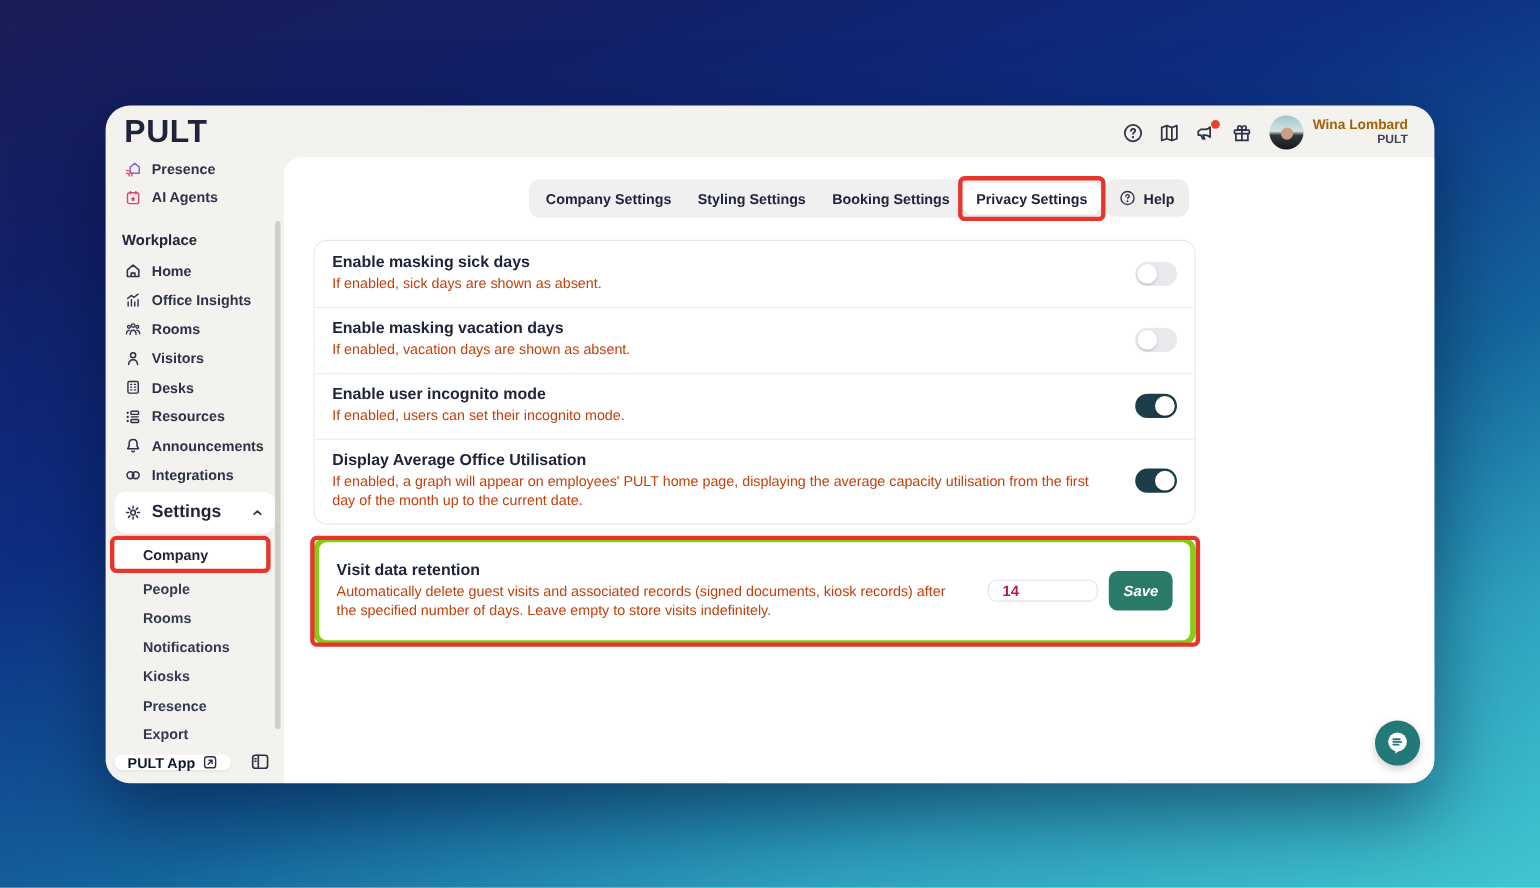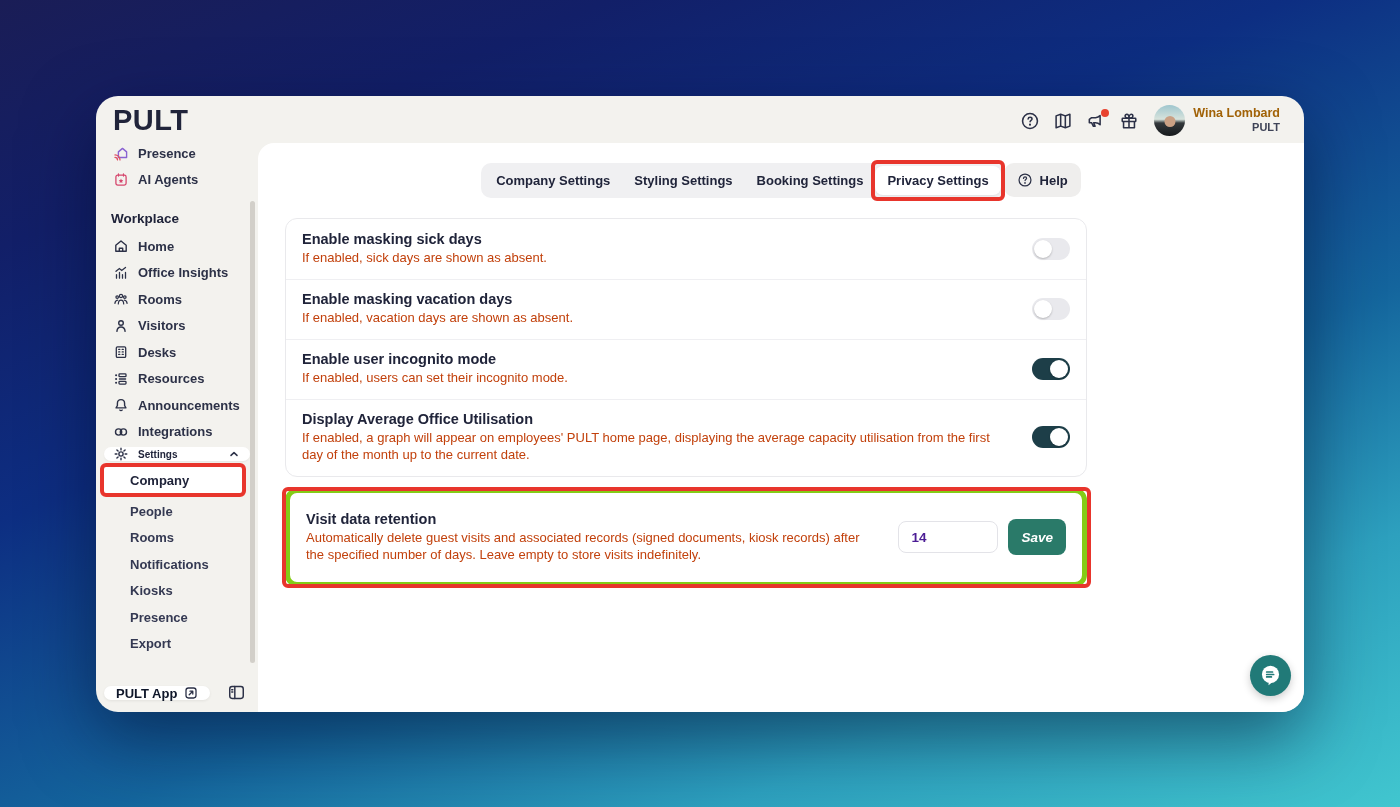--- a/index.html
+++ b/index.html
@@ -33,23 +33,23 @@
   .user-name { font-size:12.5px; font-weight:700; color:#a16207; }
   .user-org { font-size:11px; font-weight:600; color:#3e4357; }
   
   .sidebar { position:absolute; left:0; top:44px; bottom:0; width:162px; }
   .side-item { height:26.5px; display:flex; align-items:center; gap:9px; padding-left:17px;
     font-size:13px; font-weight:600; color:#2c3147; cursor:pointer; white-space:nowrap; }
   .icn { width:16px; height:16px; display:inline-flex; color:#2c3147; flex:none; }
   .icn svg { width:100%; height:100%; }
   .side-section { height:30px; margin-top:10px; display:flex; align-items:center; padding-left:15px;
     font-size:13.5px; font-weight:700; color:#20243a; }
-  .settings-pill { height:14px; margin:2px 8px; background:#fff; border-radius:10px;
+  .settings-pill { height:38px; margin:2px 8px; background:#fff; border-radius:10px;
     display:flex; align-items:center; gap:9px; padding:0 10px 0 9px;
-    font-size:10px; font-weight:700; color:#20243a; box-shadow:0 1px 2px rgba(0,0,0,.05); cursor:pointer; }
+    font-size:16px; font-weight:700; color:#20243a; box-shadow:0 1px 2px rgba(0,0,0,.05); cursor:pointer; }
   .settings-pill .chev { margin-left:auto; width:12px; height:12px; color:#2c3147; display:inline-flex; }
   .sub-item { height:26.5px; display:flex; align-items:center; padding-left:34px;
     font-size:13px; font-weight:600; color:#343952; cursor:pointer; }
   .sub-item.active { height:34px; margin:1px 12px 1px 4px; padding-left:30px; background:#fff;
     border-radius:6px; font-weight:700; color:#20243a; position:relative; }
   .red-annotation { position:absolute; border:4px solid #E8352C; border-radius:6px;
     pointer-events:none; z-index:6; }
   .sub-item.active .red-annotation { left:0; right:0; top:0; bottom:0; }
   .side-footer { position:absolute; left:8px; right:8px; bottom:10px; display:flex; align-items:center; gap:17px; }
   .app-pill { height:14px; background:#fff; border-radius:10px; display:flex; gap:7px;
@@ -82,22 +82,22 @@
   .toggle .knob { position:absolute; top:2px; left:2px; width:18px; height:18px; border-radius:50%;
     background:#fff; box-shadow:0 1px 2px rgba(0,0,0,.22); }
   .toggle.on { background:#1D3E48; }
   .toggle.on .knob { left:18px; }
   .visit-card { position:absolute; left:27px; top:345px; width:802px; background:#fff;
     border:5px solid #84cc16; border-radius:12px; padding:18px 16px;
     display:flex; align-items:center; justify-content:space-between; gap:26px; }
   .visit-card .red-annotation { left:-8px; right:-9px; top:-6px; bottom:-6px; }
   .visit-text { width:562px; }
   .visit-controls { display:flex; align-items:center; gap:10px; }
-  .retention-input { width:100px; height:32px; border:1px solid #e3e3e8; border-radius:8px;
-    padding:0 12px; font-size:13.5px; font-weight:600; color:#4c1d95; font-family:inherit; }
+  .retention-input { width:100px; height:20px; border:1px solid #e3e3e8; border-radius:8px;
+    padding:0 12px; font-size:13.5px; font-weight:600; color:#be185d; font-family:inherit; }
   .save-btn { height:36px; padding:0 13px; background:#2A7A69; color:#fff; border:none; border-radius:8px;
     font-size:13.5px; font-weight:700; font-family:inherit; cursor:pointer;font-style:italic; }
   .chat-fab { position:absolute; right:13px; bottom:16px; width:41px; height:41px; border-radius:50%;
     background:#217A78; display:flex; align-items:center; justify-content:center;
     box-shadow:0 3px 8px rgba(0,0,0,.2); cursor:pointer; }
   .chat-fab svg { width:27px; height:27px; }
 </style>
 </head>
 <body>
 

